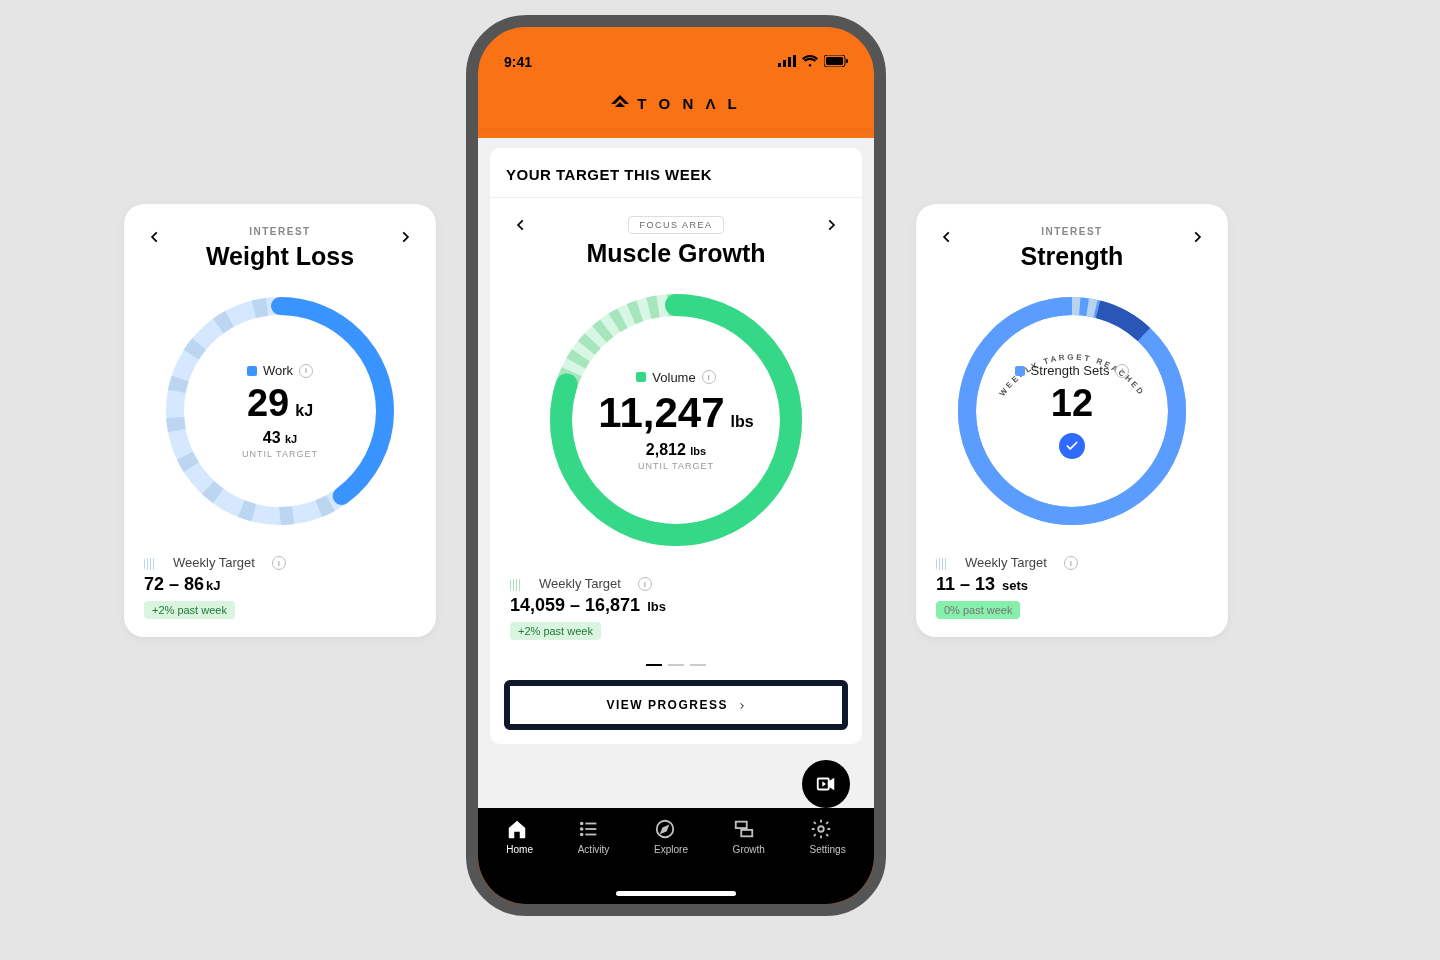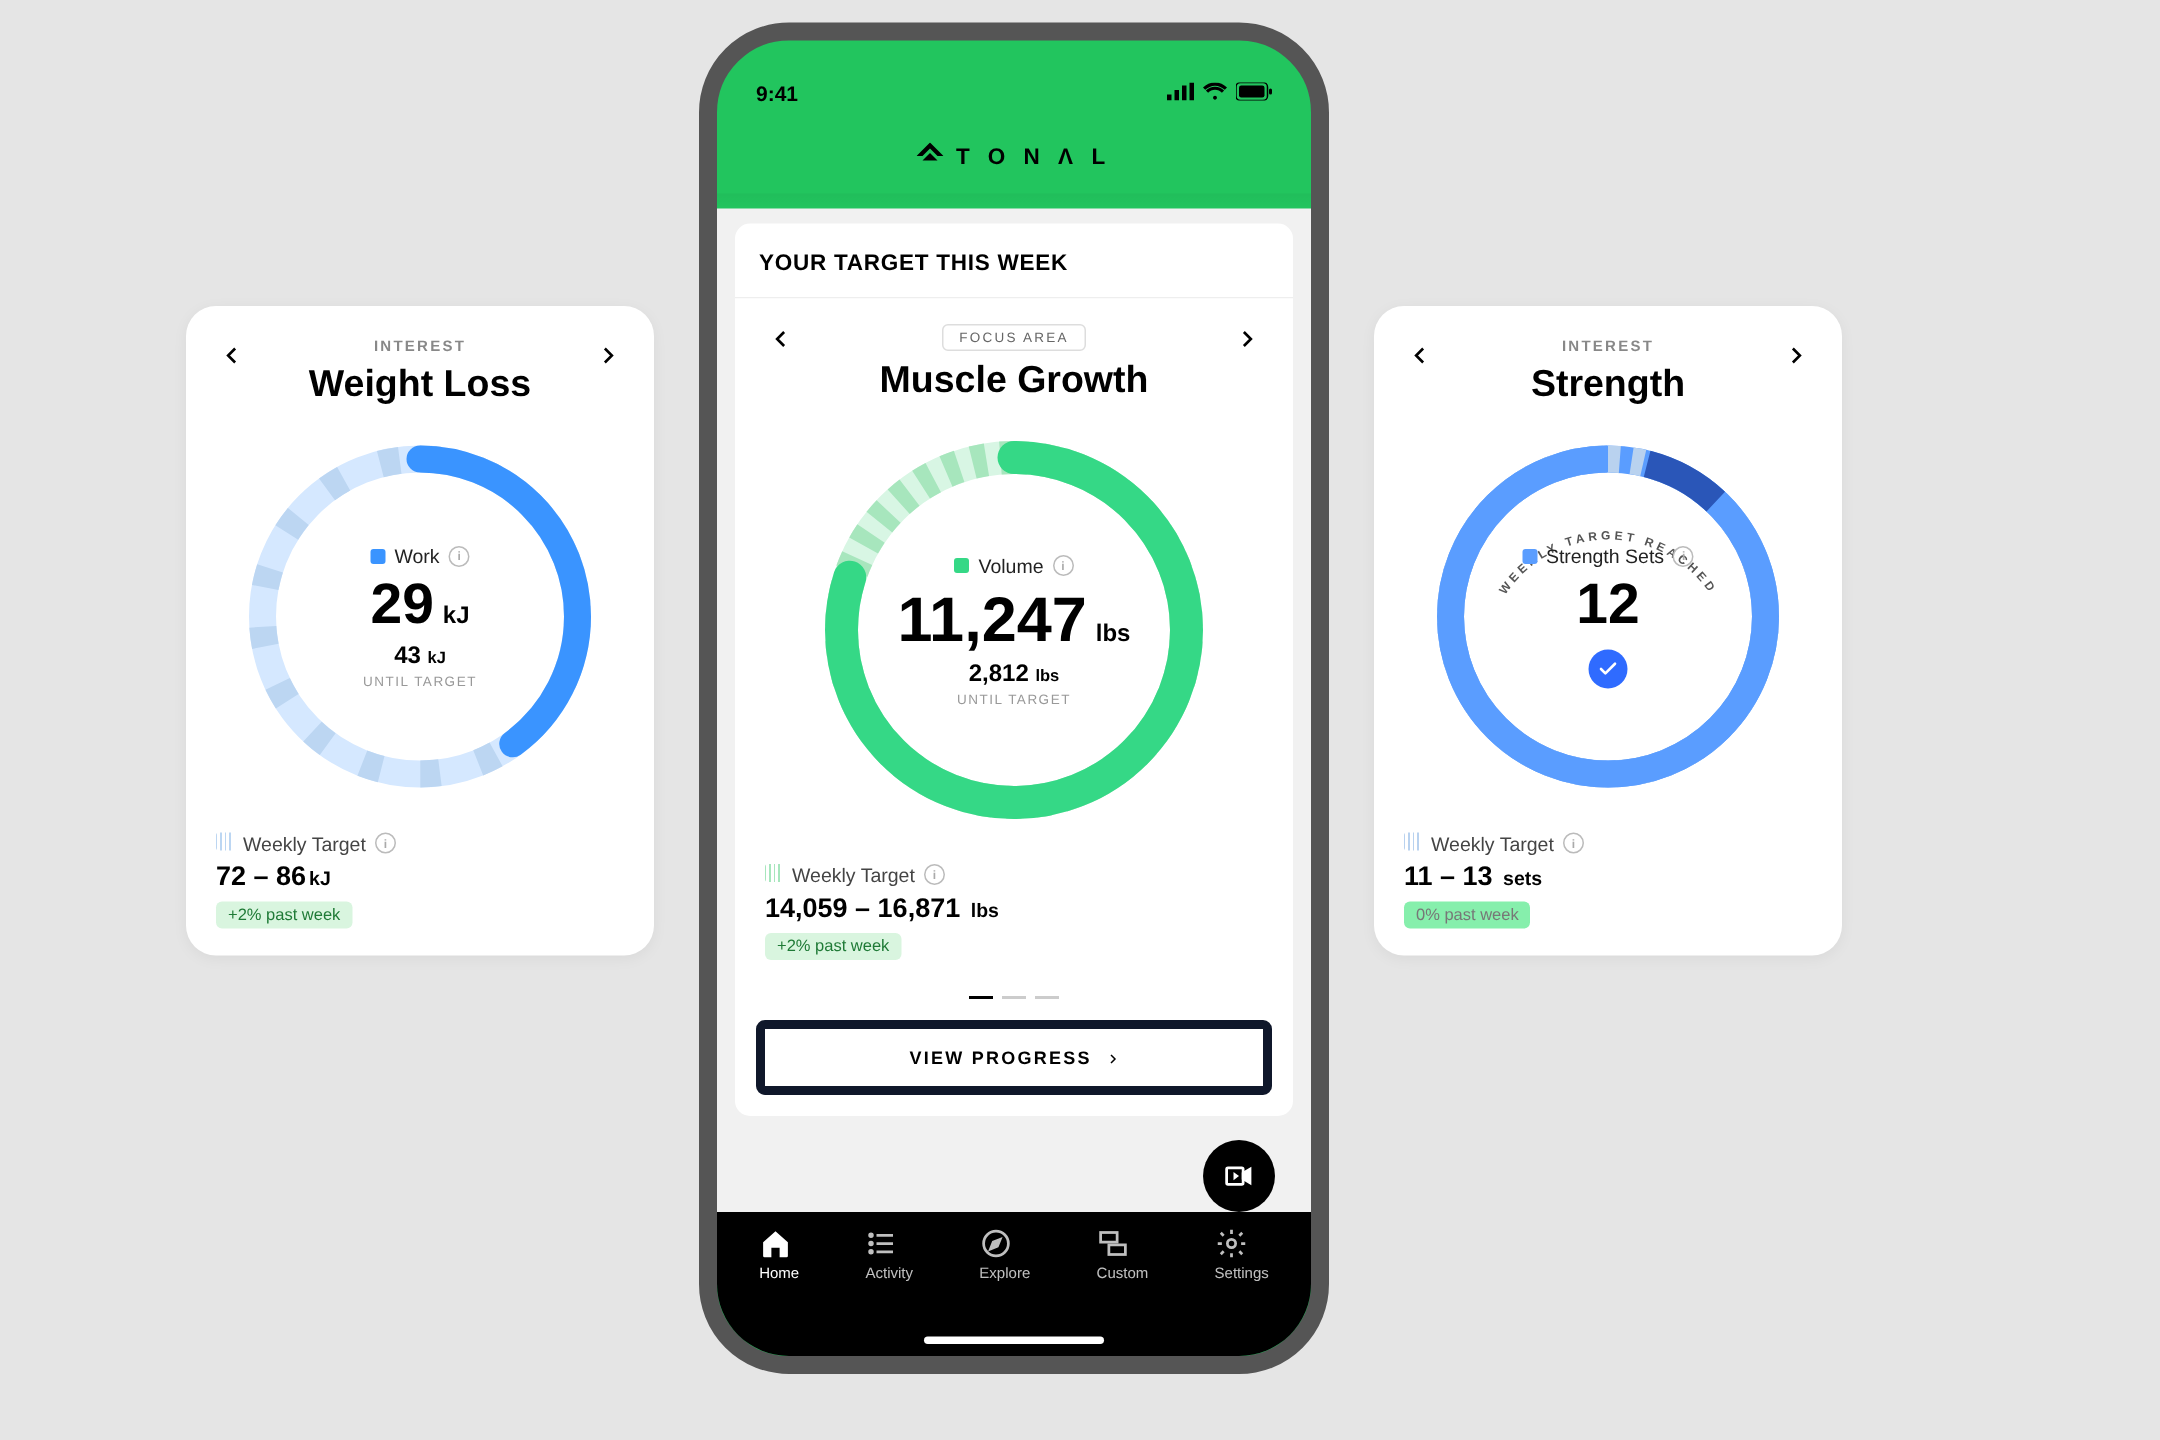--- a/index.html
+++ b/index.html
@@ -1,19 +1,19 @@
 <!DOCTYPE html>
 <html><head>
 <meta charset="utf-8">
 <style>
   html,body{margin:0;padding:0;width:1440px;height:960px;background:#e5e5e5;font-family:-apple-system,BlinkMacSystemFont,"Segoe UI",Helvetica,Arial,sans-serif;color:#000;overflow:hidden;}
   .stage{position:relative;width:1440px;height:960px;}
 
   
-  .phone{position:absolute;left:466px;top:15px;width:420px;height:901px;border:12px solid #555;border-radius:60px;background:#22c55e;box-sizing:border-box;overflow:hidden;}
+  .phone{position:absolute;left:466px;top:15px;width:420px;height:901px;border:12px solid #555;border-radius:60px;background:#f97316;box-sizing:border-box;overflow:hidden;}
   .status-bar{display:flex;justify-content:space-between;align-items:center;padding:16px 26px 4px 26px;height:38px;font-size:14px;font-weight:600;}
   .status-right{display:flex;align-items:center;gap:6px;}
   .brand-bar{position:relative;display:flex;justify-content:center;align-items:center;gap:8px;padding:10px 0 26px 0;font-weight:700;letter-spacing:4px;font-size:15px;}
   .brand-bar::after{content:"";position:absolute;bottom:0;left:0;right:0;height:10px;background:linear-gradient(to bottom,rgba(0,0,0,.04),rgba(0,0,0,0));}
   .brand-logo{display:inline-block;}
   .phone-content{background:#f1f1f1;height:calc(100% - 38px - 54px - 72px);overflow:hidden;padding:10px 12px 0 12px;box-sizing:border-box;}
   .card-title{font-size:15px;font-weight:800;letter-spacing:.5px;padding:18px 16px 14px 16px;border-bottom:1px solid #eee;}
   .phone-card{background:#fff;border-radius:10px;padding-bottom:14px;}
 
   
@@ -41,21 +41,21 @@
   .info-i{width:12px;height:12px;border:1px solid #bbb;border-radius:50%;display:inline-flex;align-items:center;justify-content:center;font-size:8px;color:#aaa;font-weight:700;}
   .big-num{font-size:38px;font-weight:800;margin-top:4px;display:flex;align-items:baseline;gap:6px;}
   .big-unit{font-size:16px;font-weight:700;}
   .until{margin-top:4px;text-align:center;}
   .until .n{font-size:16px;font-weight:700;}
   .until .u{font-size:11px;font-weight:700;}
   .until .t{font-size:9px;letter-spacing:1px;color:#999;margin-top:2px;}
   .arc-text{font-size:8px;fill:#555;letter-spacing:2.5px;font-weight:600;}
 
   .card-footer{margin-top:22px;}
-  .wt-label{font-size:13px;color:#444;display:flex;align-items:flex-start;gap:6px;}
+  .wt-label{font-size:13px;color:#444;display:flex;align-items:flex-end;gap:17px;}
   .stripe-sq{width:12px;height:12px;background:repeating-linear-gradient(90deg,currentColor 0 1px,transparent 1px 3px);border-radius:2px;}
   .wt-range{font-size:18px;font-weight:800;margin-top:4px;}
   .wt-range .u{font-size:13px;font-weight:700;margin-left:2px;}
   .badge{display:inline-block;font-size:11px;padding:3px 8px;border-radius:4px;margin-top:6px;}
   .badge.green{background:#d9f5df;color:#1f7a36;}
   .badge.grey{background:#86efac;color:#777;}
 
   .indicator-dots{display:flex;justify-content:center;gap:6px;margin:16px 0 0 0;}
   .indicator-dots span{width:16px;height:2px;background:#ccc;}
   .indicator-dots span.on{background:#000;}
@@ -303,21 +303,21 @@
             <circle cx="12" cy="12" r="9"></circle>
             <path d="M15 9l-2 5-5 2 2-5z" fill="#fff"></path>
           </svg>
           <span>Explore</span>
         </div>
     <div class="nav-item">
           <svg viewBox="0 0 24 24" fill="none" stroke="#fff" stroke-width="2">
             <rect x="3" y="4" width="12" height="7"></rect>
             <rect x="9" y="13" width="12" height="7"></rect>
           </svg>
-          <span>Custom</span>
+          <span>Growth</span>
         </div>
     <div class="nav-item">
           <svg viewBox="0 0 24 24" fill="none" stroke="#fff" stroke-width="2">
             <circle cx="12" cy="12" r="3"></circle>
             <path d="M12 2v3M12 19v3M4.2 4.2l2.1 2.1M17.7 17.7l2.1 2.1M2 12h3M19 12h3M4.2 19.8l2.1-2.1M17.7 6.3l2.1-2.1"></path>
           </svg>
           <span>Settings</span>
         </div>
     <div class="home-indicator"></div>
   </div>

